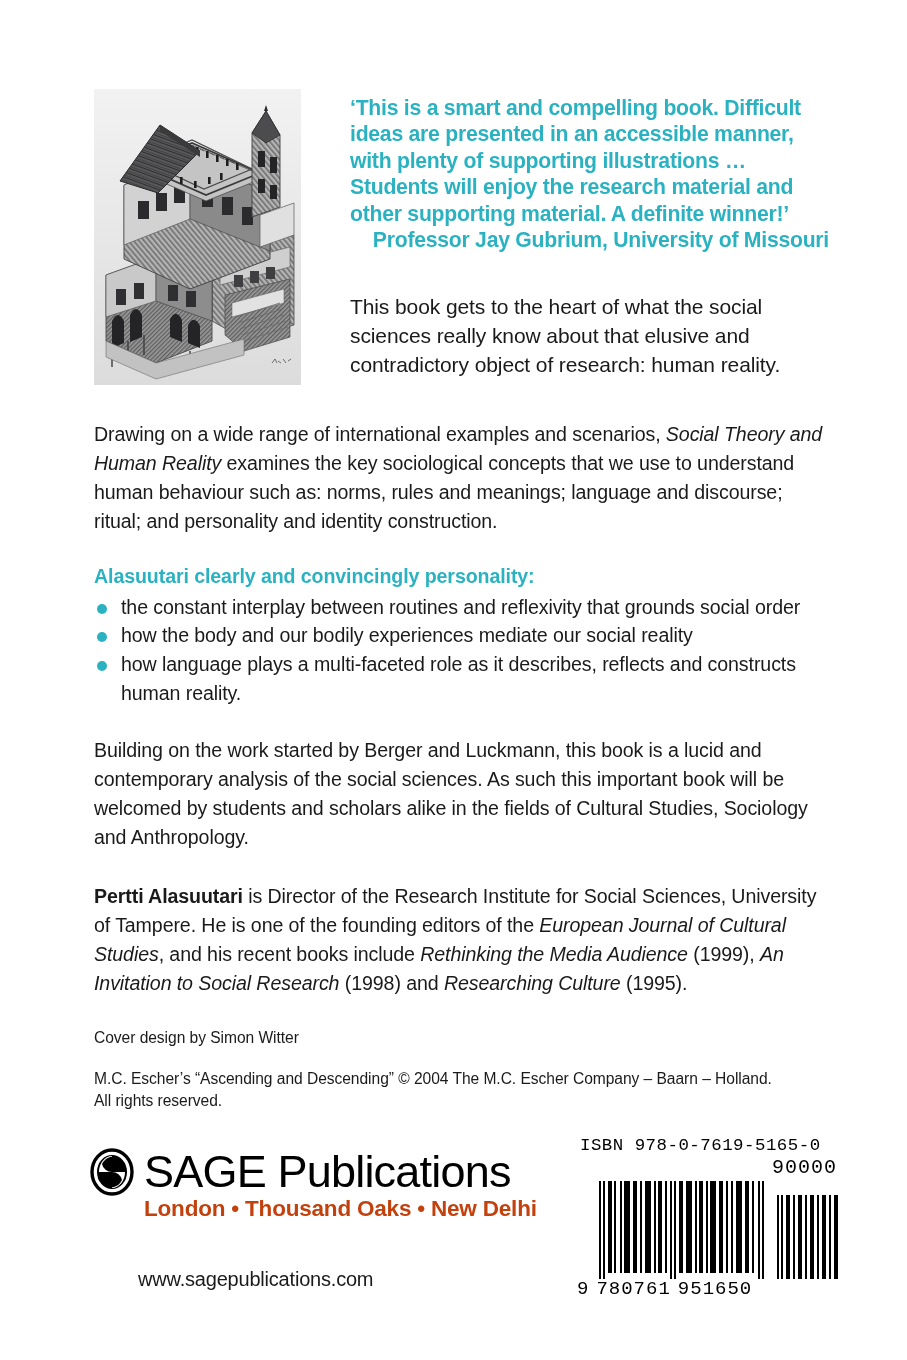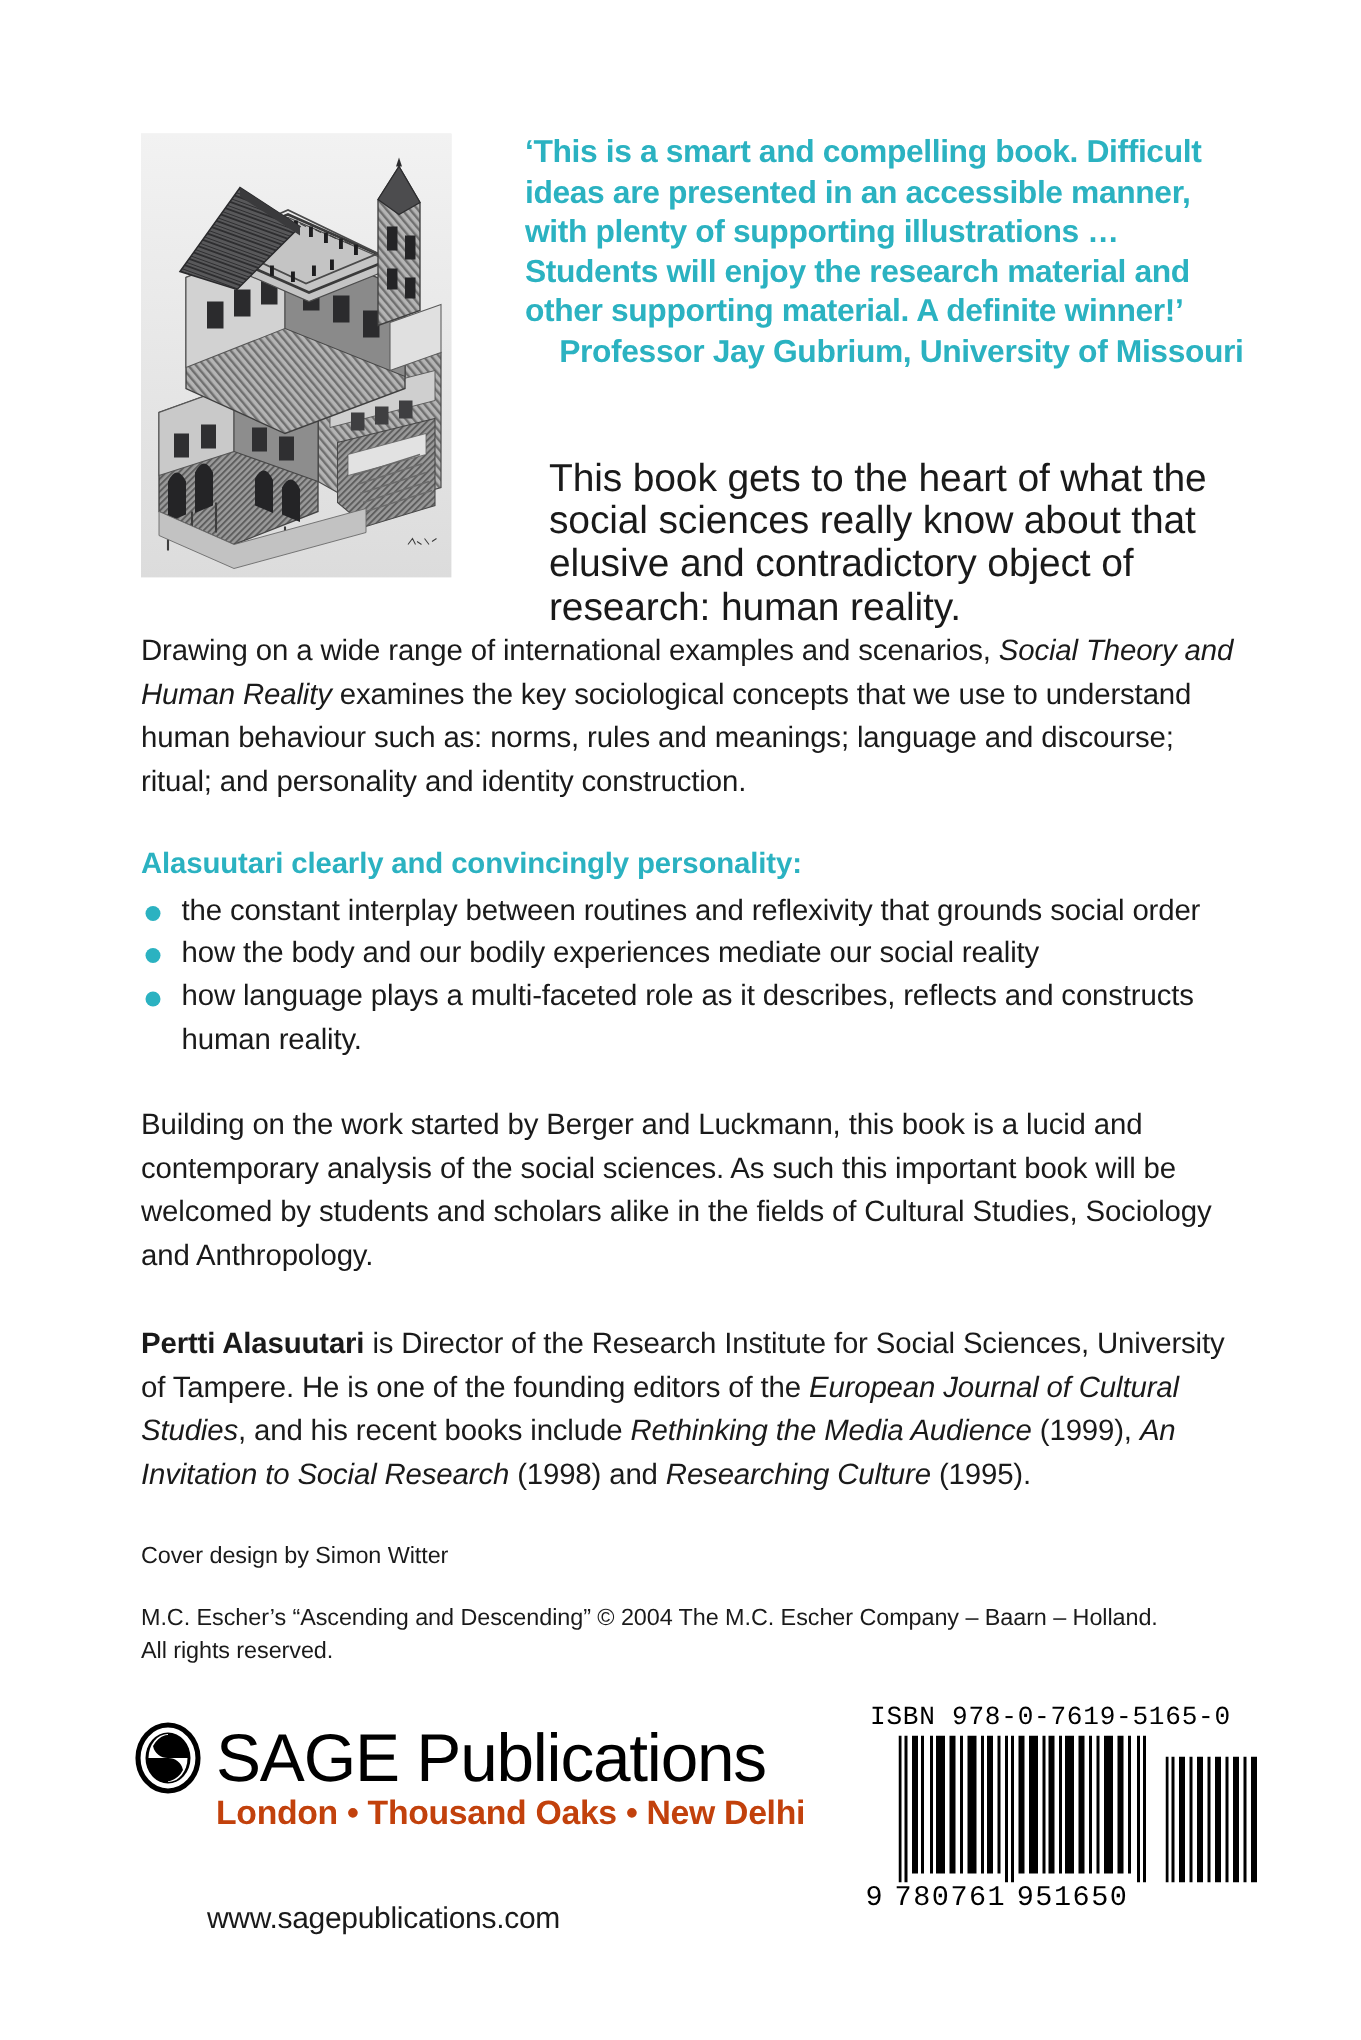--- a/index.html
+++ b/index.html
@@ -22,21 +22,21 @@
     background: #fff;
   }
 
   
   .top-block {
     position: absolute;
     left: 94px;
     top: 89px;
     width: 735px;
     display: flex;
-    align-items: flex-start;
+    align-items: center;
   }
 
   .escher-figure {
     width: 207px;
     height: 296px;
     flex: 0 0 207px;
     position: relative;
     overflow: hidden;
     background: #e9e9e9;
   }
@@ -60,23 +60,23 @@
     color: #2bb2c1;
     font-weight: bold;
     font-size: 21.2px;
     line-height: 26.6px;
     letter-spacing: -0.25px;
     margin: 0;
     text-align: right;
   }
 
   .intro-para {
-    margin: 16px;
+    margin: 0;
     padding-top: 39px;
-    font-size: 26px;
+    font-size: 21px;
     line-height: 28.8px;
     letter-spacing: -0.1px;
     color: #1a1a1a;
   }
 
   
   .body-col {
     position: absolute;
     left: 94px;
     top: 420px;
@@ -432,20 +432,21 @@
       <div class="logo-text">
         <div class="sage-name">SAGE Publications</div>
         <div class="sage-cities">London  •  Thousand Oaks  •  New Delhi</div>
       </div>
     </div>
 
     <div class="website">www.sagepublications.com</div>
 
     <div class="barcode-block">
       <div class="isbn-text">ISBN 978-0-7619-5165-0</div>
+      <div class="supp-text">90000</div>
 
       <div class="bars-row">
         <div class="bars-main">
           <svg viewBox="0 0 168 98" preserveAspectRatio="none" aria-hidden="true">
             <rect width="168" height="98" fill="#fff"></rect>
             <g fill="#000">
               <rect x="0" y="0" width="2" height="98"></rect>
                 <rect x="4" y="0" width="2" height="98"></rect>
               <rect x="9" y="0" width="4" height="92"></rect>
                 <rect x="15" y="0" width="2" height="92"></rect>

